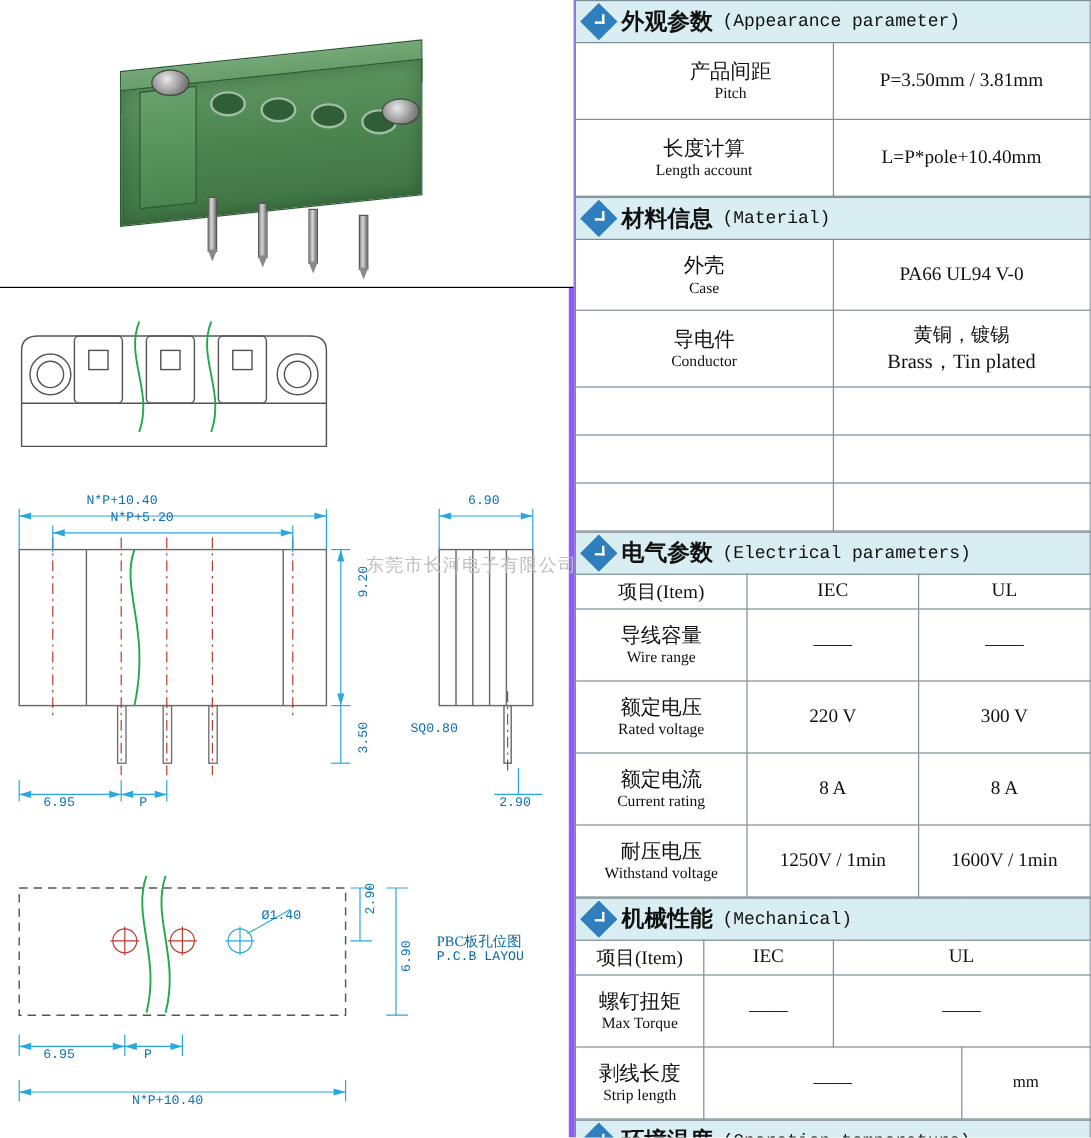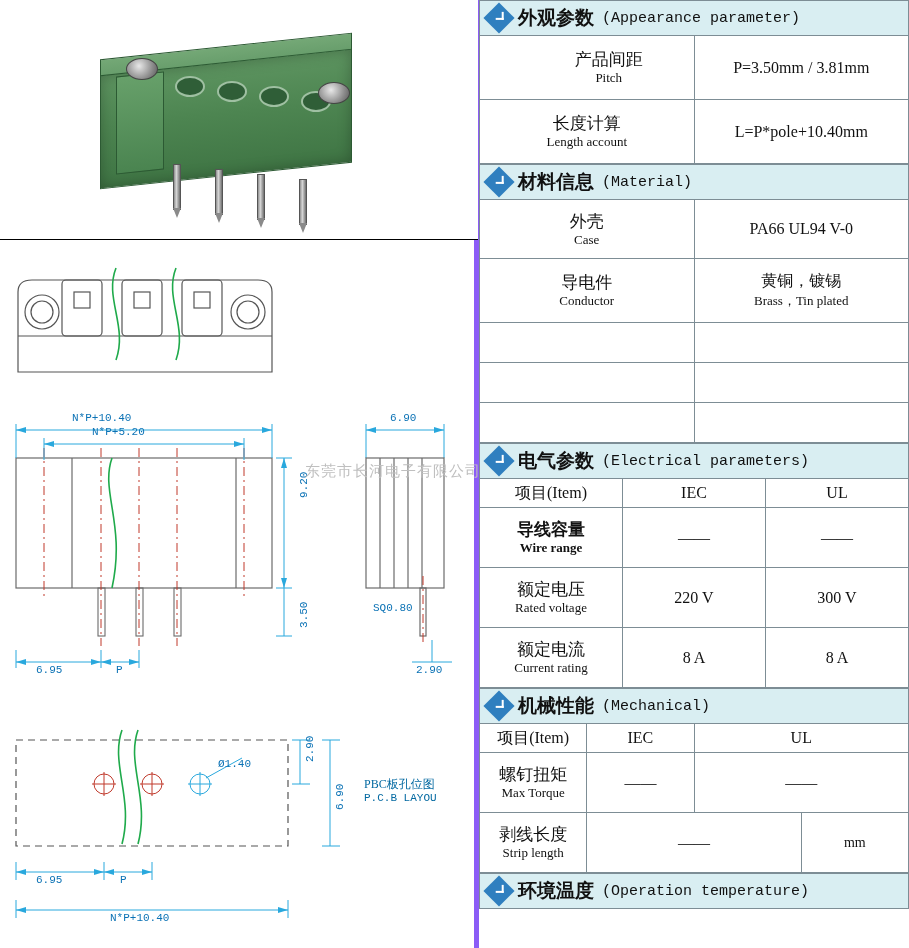--- a/index.html
+++ b/index.html
@@ -93,21 +93,21 @@
   }
   .diamond:after{
     content:"";position:absolute;left:6px;top:5px;
     width:6px;height:6px;border-top:2px solid #fff;border-right:2px solid #fff;
     transform:rotate(45deg);
   }
   .lbl{text-align:center;padding:3px 4px;}
   .lbl .cn{font-size:17px;display:block;line-height:1.25;}
   .lbl .en{font-size:13px;display:block;line-height:1.2;}
   .val{text-align:center;font-size:16px;border-radius:23px;}
-  .val .en{font-size:13px;display:block;}
+  .val .en{font-size:17px;display:block;}
   .item-hd{text-align:center;font-size:16px;height:28px;}
   .blank{height:33px;}
   .unit{text-align:center;font-size:14px;}
 </style>
 </head>
 <body>
 
 <div class="page">
 
   <div class="left">
@@ -235,21 +235,21 @@
       </svg>
 
       <div class="cad blue" style="left:72px;top:12px;">N*P+10.40</div>
       <div class="cad blue" style="left:92px;top:26px;">N*P+5.20</div>
       <div class="cad blue" style="left:298px;top:98px;transform:rotate(-90deg);transform-origin:left top;">9.20</div>
       <div class="cad blue" style="left:298px;top:228px;transform:rotate(-90deg);transform-origin:left top;">3.50</div>
       <div class="cad blue" style="left:36px;top:264px;">6.95</div>
       <div class="cad blue" style="left:116px;top:264px;">P</div>
 
       <div class="cad blue" style="left:390px;top:12px;">6.90</div>
-      <div class="cad blue" style="left:342px;top:202px;margin-left:31px;">SQ0.80</div>
+      <div class="cad blue" style="left:342px;top:202px;">SQ0.80</div>
       <div class="cad blue" style="left:416px;top:264px;">2.90</div>
     </div>
 
     <div class="draw-box" style="top:728px;height:248px;">
       <svg width="478" height="248">
         <g stroke="#555" stroke-width="1.2" fill="none" stroke-dasharray="7 5">
           <rect x="16" y="12" width="272" height="106"></rect>
         </g>
         <g stroke="#c0392b" stroke-width="1" fill="none">
           <circle cx="104" cy="56" r="10"></circle>
@@ -391,21 +391,21 @@
             <span class="sec-en">(Electrical parameters)</span>
           </div>
         </td>
       </tr>
       <tr>
         <td class="item-hd" style="width:152px;">项目(Item)</td>
         <td class="item-hd" style="width:139px;">IEC</td>
         <td class="item-hd">UL</td>
       </tr>
       <tr>
-        <td class="lbl" style="height:53px;font-weight:bold;">
+        <td class="lbl" style="height:53px;">
           <span class="cn">导线容量</span>
           <span class="en">Wire range</span>
         </td>
         <td class="val">——</td>
         <td class="val">——</td>
       </tr>
       <tr>
         <td class="lbl" style="height:53px;">
           <span class="cn">额定电压</span>
           <span class="en">Rated voltage</span>
@@ -413,20 +413,28 @@
         <td class="val">220 V</td>
         <td class="val">300 V</td>
       </tr>
       <tr>
         <td class="lbl" style="height:53px;">
           <span class="cn">额定电流</span>
           <span class="en">Current rating</span>
         </td>
         <td class="val">8 A</td>
         <td class="val">8 A</td>
+      </tr>
+      <tr>
+        <td class="lbl" style="height:53px;">
+          <span class="cn">耐压电压</span>
+          <span class="en">Withstand voltage</span>
+        </td>
+        <td class="val">1250V / 1min</td>
+        <td class="val">1600V / 1min</td>
       </tr>
     </tbody>
       </table>
 
     <table>
       <tbody>
           <tr>
         <td class="sec" colspan="4">
           <div class="sec-inner">
             <span class="diamond"></span>

